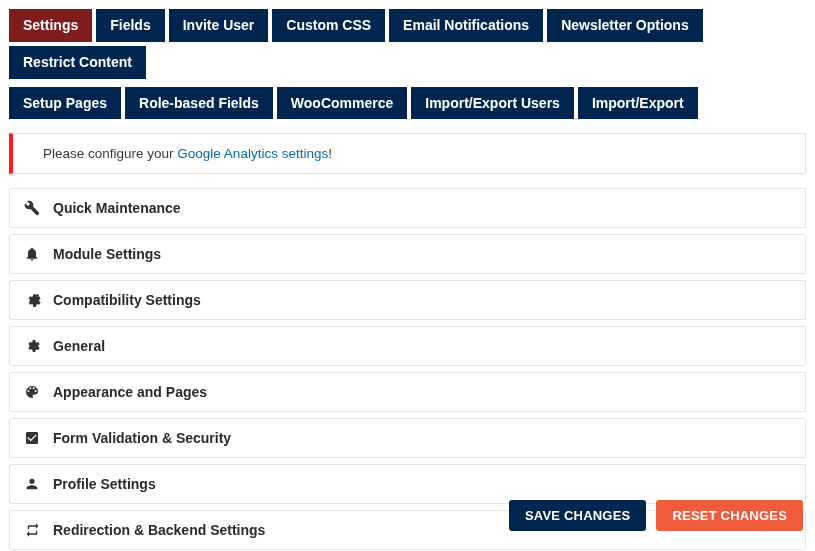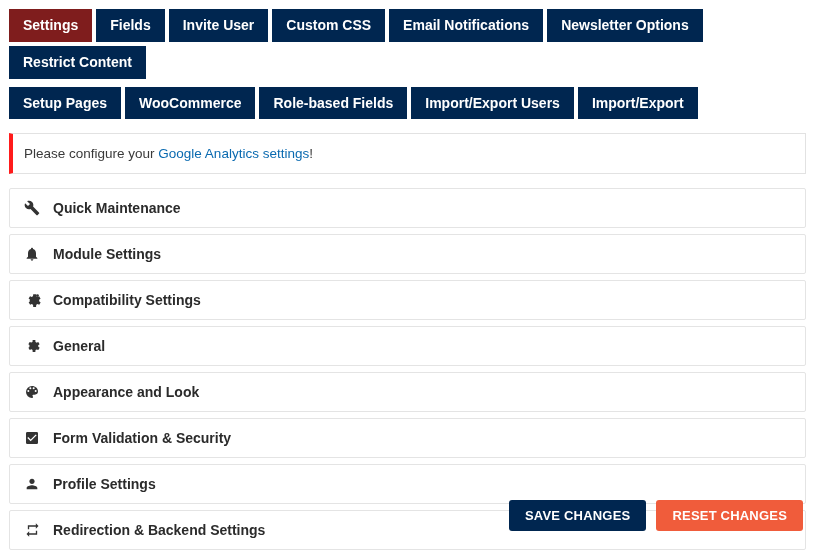--- a/index.html
+++ b/index.html
@@ -32,21 +32,21 @@
     white-space: nowrap;
   }
   .tab.active {
     background: #7f1d1d;
   }
   .notice {
     margin: 14px 9px 14px 9px;
     background: #fff;
     border: 1px solid #e2e2e2;
     border-left: 4px solid #ff1b1b;
-    padding: 12px 11px;
+    padding: 12px 30px;
     font-size: 13.5px;
     color: #3a3a3a;
   }
   .notice a {
     color: #0a6ab0;
     text-decoration: none;
   }
   .panels {
     padding: 0 9px;
   }
@@ -102,22 +102,22 @@
 <div class="tabbar" id="tabbar">
     <button class="tab active">Settings</button>
     <button class="tab">Fields</button>
     <button class="tab">Invite User</button>
     <button class="tab">Custom CSS</button>
     <button class="tab">Email Notifications</button>
     <button class="tab">Newsletter Options</button>
     <button class="tab">Restrict Content</button>
     <div style="flex-basis: 100%; height: 0px;"></div>
     <button class="tab">Setup Pages</button>
+    <button class="tab">Role-based Fields</button>
     <button class="tab">WooCommerce</button>
-    <button class="tab">Role-based Fields</button>
     <button class="tab">Import/Export Users</button>
     <button class="tab">Import/Export</button>
   </div>
 
 <div class="notice">
   <span>Please configure your </span><a href="#">Google Analytics settings</a><span>!</span>
 </div>
 
 <div class="panels" id="panels">
     <div class="panel">
@@ -152,21 +152,21 @@
         </svg>
       </span>
       <span class="label">General</span>
     </div>
     <div class="panel">
       <span class="icon">
         <svg width="16" height="16" viewBox="0 0 24 24" fill="currentColor">
           <path d="M12 3a9 9 0 00-9 9 9 9 0 009 9c.83 0 1.5-.67 1.5-1.5 0-.39-.15-.74-.39-1.01-.23-.26-.38-.61-.38-.99 0-.83.67-1.5 1.5-1.5H16a5 5 0 005-5c0-4.42-4.03-8-9-8zm-5.5 9a1.5 1.5 0 110-3 1.5 1.5 0 010 3zm3-4a1.5 1.5 0 110-3 1.5 1.5 0 010 3zm5 0a1.5 1.5 0 110-3 1.5 1.5 0 010 3zm3 4a1.5 1.5 0 110-3 1.5 1.5 0 010 3z"></path>
         </svg>
       </span>
-      <span class="label">Appearance and Look</span>
+      <span class="label">Appearance and Pages</span>
     </div>
     <div class="panel">
       <span class="icon">
         <svg width="16" height="16" viewBox="0 0 24 24" fill="currentColor">
           <path d="M19 3H5a2 2 0 00-2 2v14a2 2 0 002 2h14a2 2 0 002-2V5a2 2 0 00-2-2zm-9 14l-5-5 1.41-1.41L10 14.17l7.59-7.59L19 8l-9 9z"></path>
         </svg>
       </span>
       <span class="label">Form Validation &amp; Security</span>
     </div>
     <div class="panel">

